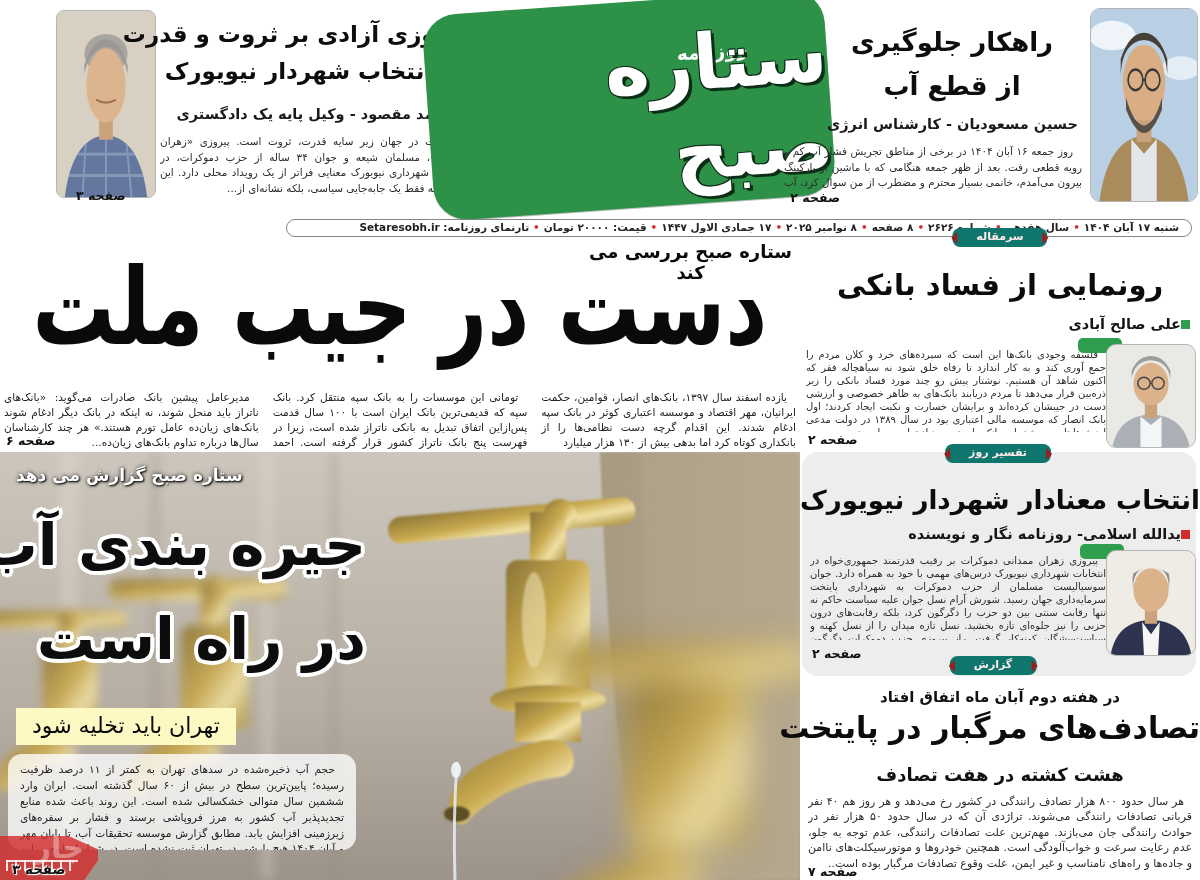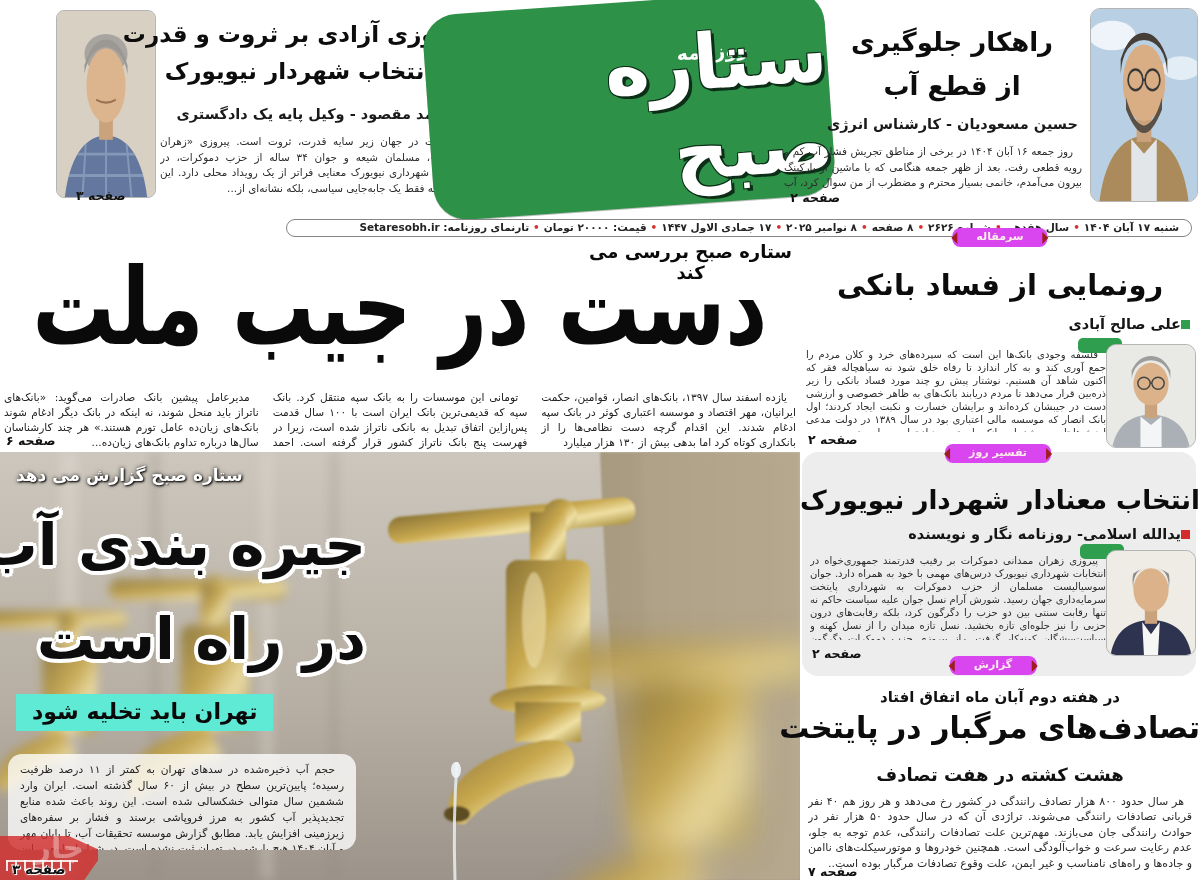--- a/index.html
+++ b/index.html
@@ -25,21 +25,21 @@
 
   
   .datebar{position:absolute;left:286px;top:219px;width:906px;height:18px;border:1.5px solid #858585;
            border-radius:10px;background:#fff;box-sizing:border-box;}
   .datebar p{margin:0;font-size:10.5px;font-weight:bold;color:#222;line-height:13px;
              text-align:right;padding:1px 12px 0 230px;white-space:nowrap;direction:rtl;
              padding-right:12px;padding-left:228px;}
   .datebar .dot{color:#d63030;margin:0 4px;}
 
   
-  .ribbon{position:absolute;transform:translateX(-50%);background:#d946ef;color:#ffecec;
+  .ribbon{position:absolute;transform:translateX(-50%);background:#0f766e;color:#ffecec;
           font-size:11px;font-weight:bold;padding:2px 24px 4px;border-radius:8px;z-index:6;line-height:1.2;text-align:right;}
   .ribbon::before{content:"";position:absolute;left:-7px;top:4px;border:6px solid transparent;border-right-color:#9e1d1d;}
   .ribbon::after{content:"";position:absolute;right:-7px;top:4px;border:6px solid transparent;border-left-color:#9e1d1d;}
 
   
   .lead-kicker{position:absolute;left:588px;top:241px;width:205px;text-align:center;
                font-size:18px;font-weight:bold;color:#0a0a0a;}
   .lead-headline{position:absolute;left:0;top:252px;width:800px;text-align:center;font-weight:bold;
                  font-size:82px;line-height:1.05;color:#0a0a0a;transform:scaleY(1.3);transform-origin:top center;
                  white-space:nowrap;}
@@ -51,21 +51,21 @@
   
   .photo-section{position:absolute;left:0;top:452px;width:800px;height:428px;overflow:hidden;background:#c0bab1;}
   .photo-section > svg{position:absolute;inset:0;}
   .water-kicker{position:absolute;left:16px;top:13px;font-size:17px;font-weight:bold;color:#fff;
                 text-shadow:0 0 4px rgba(0,0,0,.8),1px 1px 2px #000;}
   .water-headline{position:absolute;width:360px;text-align:right;font-weight:bold;font-size:58px;
                   line-height:1;color:#0d0d0d;white-space:nowrap;
                   text-shadow:-3px -3px 0 #fff,3px -3px 0 #fff,-3px 3px 0 #fff,3px 3px 0 #fff,0 -4px 0 #fff,0 4px 0 #fff,-4px 0 0 #fff,4px 0 0 #fff;}
   .wh1{left:6px;top:64px;}
   .wh2{left:6px;top:158px;}
-  .water-deck{position:absolute;left:16px;top:242px;background:#5eead4;color:#0a0a0a;font-weight:bold;
+  .water-deck{position:absolute;left:16px;top:256px;background:#fef9c3;color:#0a0a0a;font-weight:normal;
               font-size:22px;padding:5px 16px 7px;}
   .water-body{position:absolute;left:8px;top:302px;width:348px;max-height:96px;overflow:hidden;
               background:rgba(255,255,255,.78);border-radius:14px;padding:8px 12px;box-sizing:border-box;
               font-size:10.6px;line-height:1.5;text-align:justify;color:#222;text-indent:9px;}
   .stamp{position:absolute;left:0;bottom:0;width:98px;height:44px;z-index:4;}
   .stamp-shape{position:absolute;inset:0;background:rgba(210,45,45,.82);
                clip-path:polygon(0 0,70% 0,100% 30%,100% 55%,86% 100%,0 100%);}
   .stamp-letter{position:absolute;right:14px;top:-6px;font-size:30px;font-weight:bold;color:rgba(255,255,255,.35);}
   .stamp-grid{position:absolute;left:6px;bottom:9px;width:72px;height:9px;border-top:2px solid rgba(255,255,255,.85);
               background:repeating-linear-gradient(90deg,rgba(255,255,255,.85) 0 2px,transparent 2px 9px);}

